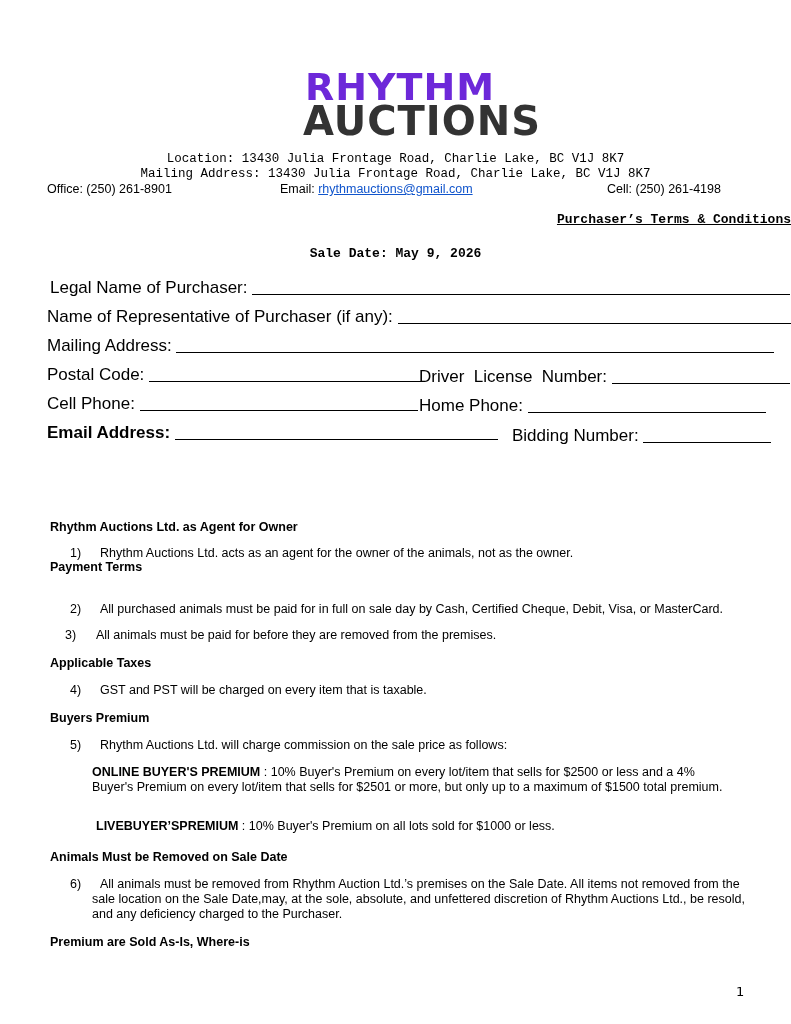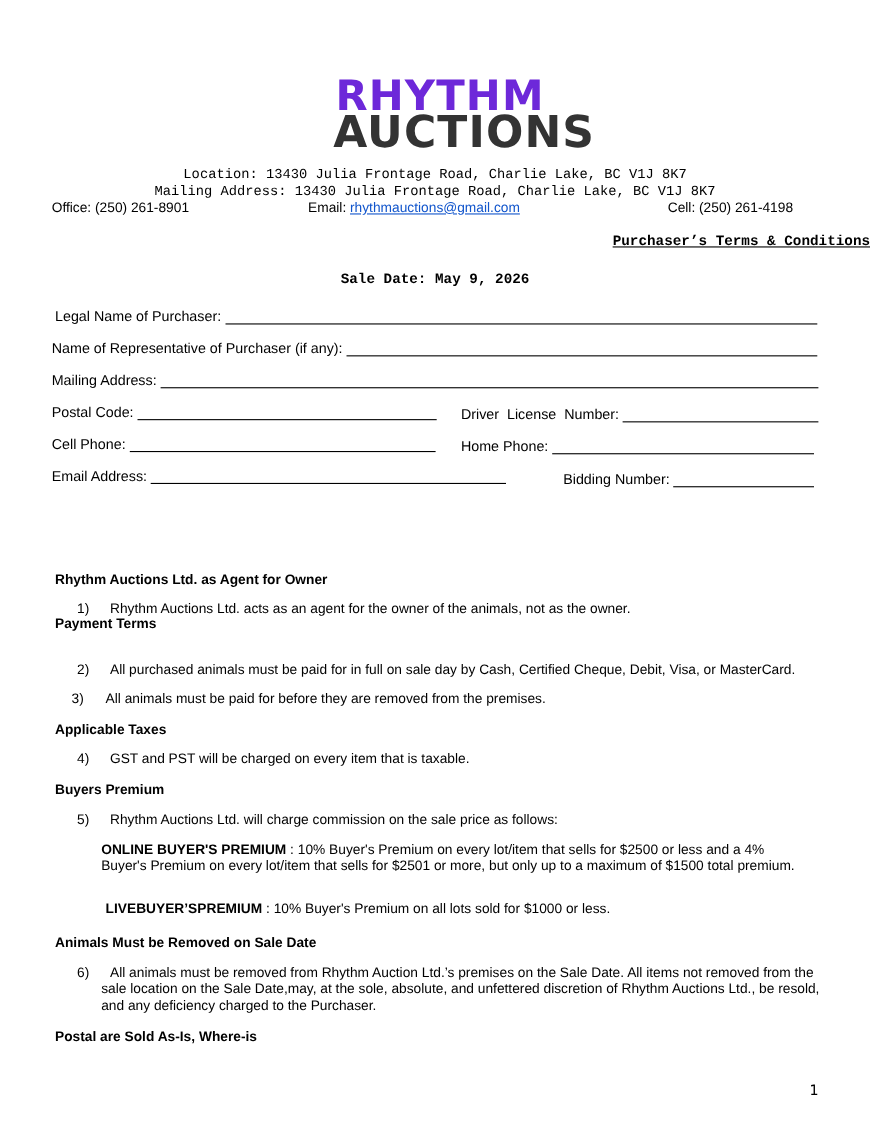--- a/index.html
+++ b/index.html
@@ -7,21 +7,21 @@
          font-family:"Liberation Sans", sans-serif; color:#000; }
   .abs { position:absolute; white-space:nowrap; }
   .logo-top { position:absolute; left:305px; top:68px; font-family:"DejaVu Sans", sans-serif;
               font-weight:bold; font-size:38px; letter-spacing:1px; color:#6d28d9; line-height:38px; }
   .logo-bot { position:absolute; left:303px; top:104px; font-family:"DejaVu Sans", sans-serif;
               font-weight:bold; font-size:40px; letter-spacing:1px; color:#333333; line-height:34px; }
   .hdr { font-size:12.5px; line-height:15px; }
   .center { left:0; width:791px; text-align:center;font-family:Liberation Mono, monospace; }
   .link { color:#1155cc; text-decoration:underline; }
   .title { font-weight:bold; font-size:13px; }
-  .field { font-size:13px; line-height:15px; }
+  .field { font-size:17px; line-height:15px; }
   .line { display:inline-block; border-bottom:1px solid #000; vertical-align:bottom; height:12px; }
   .sec { font-weight:bold; font-size:12.5px; }
   .item { font-size:12.5px; line-height:15px; }
   .para { position:absolute; font-size:12.5px; line-height:15px; white-space:normal; }
   .bold { font-weight:bold; }
 </style>
 </head>
 <body>
 
 <div>
@@ -63,21 +63,21 @@
   <span class="line" style="width:178px;"></span>
 </div>
 <div class="abs field" style="left:47px; top:396px;">
   <span>Cell Phone:</span>
   <span class="line" style="width:278px;"></span>
 </div>
 <div class="abs field" style="left:419px; top:398px;">
   <span>Home Phone:</span>
   <span class="line" style="width:238px;"></span>
 </div>
-<div class="abs field" style="left:47px; top:425px;">
+<div class="abs field" style="left:47px; top:425px;font-weight:bold;">
   <span>Email Address:</span>
   <span class="line" style="width:323px;"></span>
 </div>
 <div class="abs field" style="left:512px; top:428px;">
   <span>Bidding Number:</span>
   <span class="line" style="width:128px;"></span>
 </div>
 
 <div class="abs sec" style="left:50px; top:520px;">Rhythm Auctions Ltd. as Agent for Owner</div>
 <div class="abs item" style="left:70px; top:546px;">1)</div>
@@ -101,15 +101,15 @@
   <span class="bold">ONLINE BUYER'S PREMIUM</span><span> : 10% Buyer's Premium on every lot/item that sells for $2500 or less and a 4% Buyer's Premium on every lot/item that sells for $2501 or more, but only up to a maximum of $1500 total premium.</span>
 </div>
 <div class="para" style="left:96px; top:819px; width:640px;">
   <span class="bold">LIVEBUYER’SPREMIUM</span><span> : 10% Buyer's Premium on all lots sold for $1000 or less.</span>
 </div>
 
 <div class="abs sec" style="left:50px; top:850px;">Animals Must be Removed on Sale Date</div>
 <div class="abs item" style="left:70px; top:877px;">6)</div>
 <div class="para" style="left:92px; top:877px; width:655px; text-indent:8px;">All animals must be removed from Rhythm Auction Ltd.’s premises on the Sale Date. All items not removed from the sale location on the Sale Date,may, at the sole, absolute, and unfettered discretion of Rhythm Auctions Ltd., be resold, and any deficiency charged to the Purchaser.</div>
 
-<div class="abs sec" style="left:50px; top:935px;">Postal are Sold As-Is, Where-is</div>
+<div class="abs sec" style="left:50px; top:935px;">Premium are Sold As-Is, Where-is</div>
 
 <div class="abs" style="left:736px; top:984px; font-size:13px; font-family:'DejaVu Sans', sans-serif;">1</div>
 
 </body></html>

